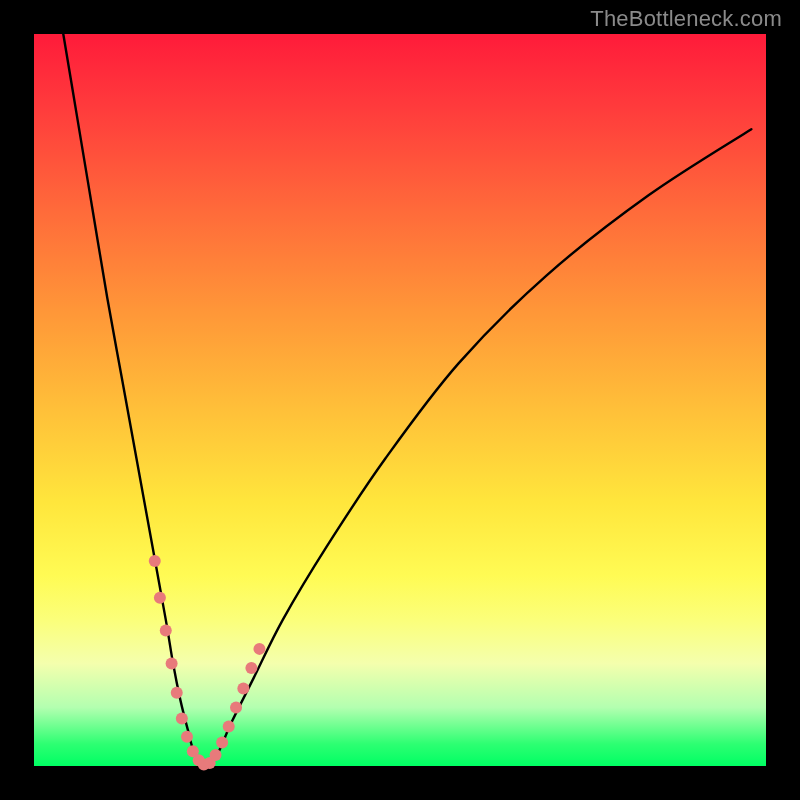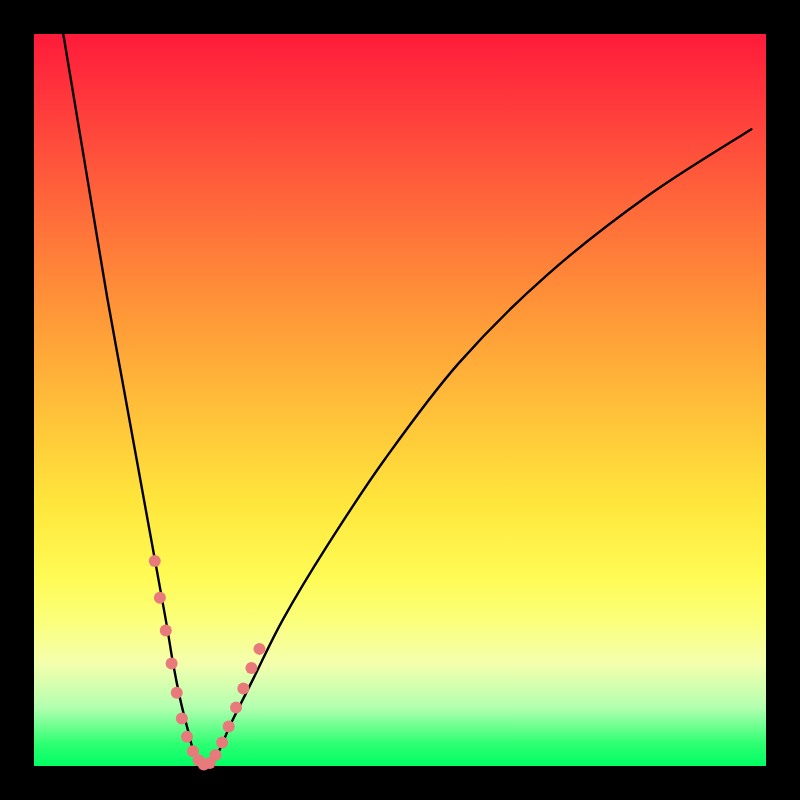--- a/index.html
+++ b/index.html
@@ -58,20 +58,21 @@
     width: 732px;
     height: 732px;
     overflow: visible;
   }
 </style>
 </head>
 <body>
 
 <div class="frame">
 
+  <div class="watermark">TheBottleneck.com</div>
 
   <div class="plot-area">
     <svg class="curve" viewBox="0 0 732 732" preserveAspectRatio="none">
       <path id="curve-path" fill="none" stroke="#000000" stroke-width="2.4" stroke-linecap="round" stroke-linejoin="round" d="M 29.28 0 C 31.720000000000002 14.640000000000006, 39.04 58.560000000000045, 43.92 87.84000000000003 C 48.800000000000004 117.12000000000002, 53.68 146.39999999999995, 58.56 175.67999999999995 C 63.440000000000005 204.95999999999995, 68.32000000000001 235.45999999999998, 73.2 263.52 C 78.08 291.58, 82.96000000000001 317.19999999999993, 87.84 344.03999999999996 C 92.72 370.88, 97.60000000000001 397.71999999999997, 102.48 424.56 C 107.36 451.40000000000003, 112.24000000000001 478.24, 117.12 505.08000000000004 C 122 531.9200000000001, 128.1 564.86, 131.76 585.6 C 135.42 606.34, 136.64000000000001 616.1, 139.08 629.52 C 141.52 642.9399999999999, 143.96 655.14, 146.4 666.12 C 148.84 677.1, 151.28 686.25, 153.72 695.4 C 156.16 704.55, 157.99 714.92, 161.04 721.02 C 164.08999999999997 727.12, 168.35999999999999 732, 172.01999999999998 732 C 175.67999999999998 732, 178.73 728.3399999999999, 183 721.02 C 187.27 713.7, 191.54000000000002 700.8900000000001, 197.64000000000001 688.08 C 203.74 675.27, 211.06 661.24, 219.6 644.16 C 228.14 627.0799999999999, 236.68 607.5600000000001, 248.88000000000002 585.6 C 261.08000000000004 563.64, 275.72 539.24, 292.8 512.4 C 309.88 485.55999999999995, 329.40000000000003 455.06, 351.36 424.56 C 373.32 394.06, 397.71999999999997 359.9, 424.55999999999995 329.4 C 451.3999999999999 298.9, 480.67999999999995 269.61999999999995, 512.4 241.55999999999995 C 544.12 213.49999999999994, 580.72 185.43999999999997, 614.88 161.03999999999996 C 649.04 136.63999999999996, 700.28 106.13999999999997, 717.36 95.15999999999997"></path>
       <g id="dots-group">
           <circle cx="120.78" cy="527.04" r="6" fill="#e87a7b"></circle>
           <circle cx="125.904" cy="563.64" r="6" fill="#e87a7b"></circle>
           <circle cx="131.76" cy="596.58" r="6" fill="#e87a7b"></circle>
           <circle cx="137.616" cy="629.52" r="6" fill="#e87a7b"></circle>
           <circle cx="142.74" cy="658.8" r="6" fill="#e87a7b"></circle>

